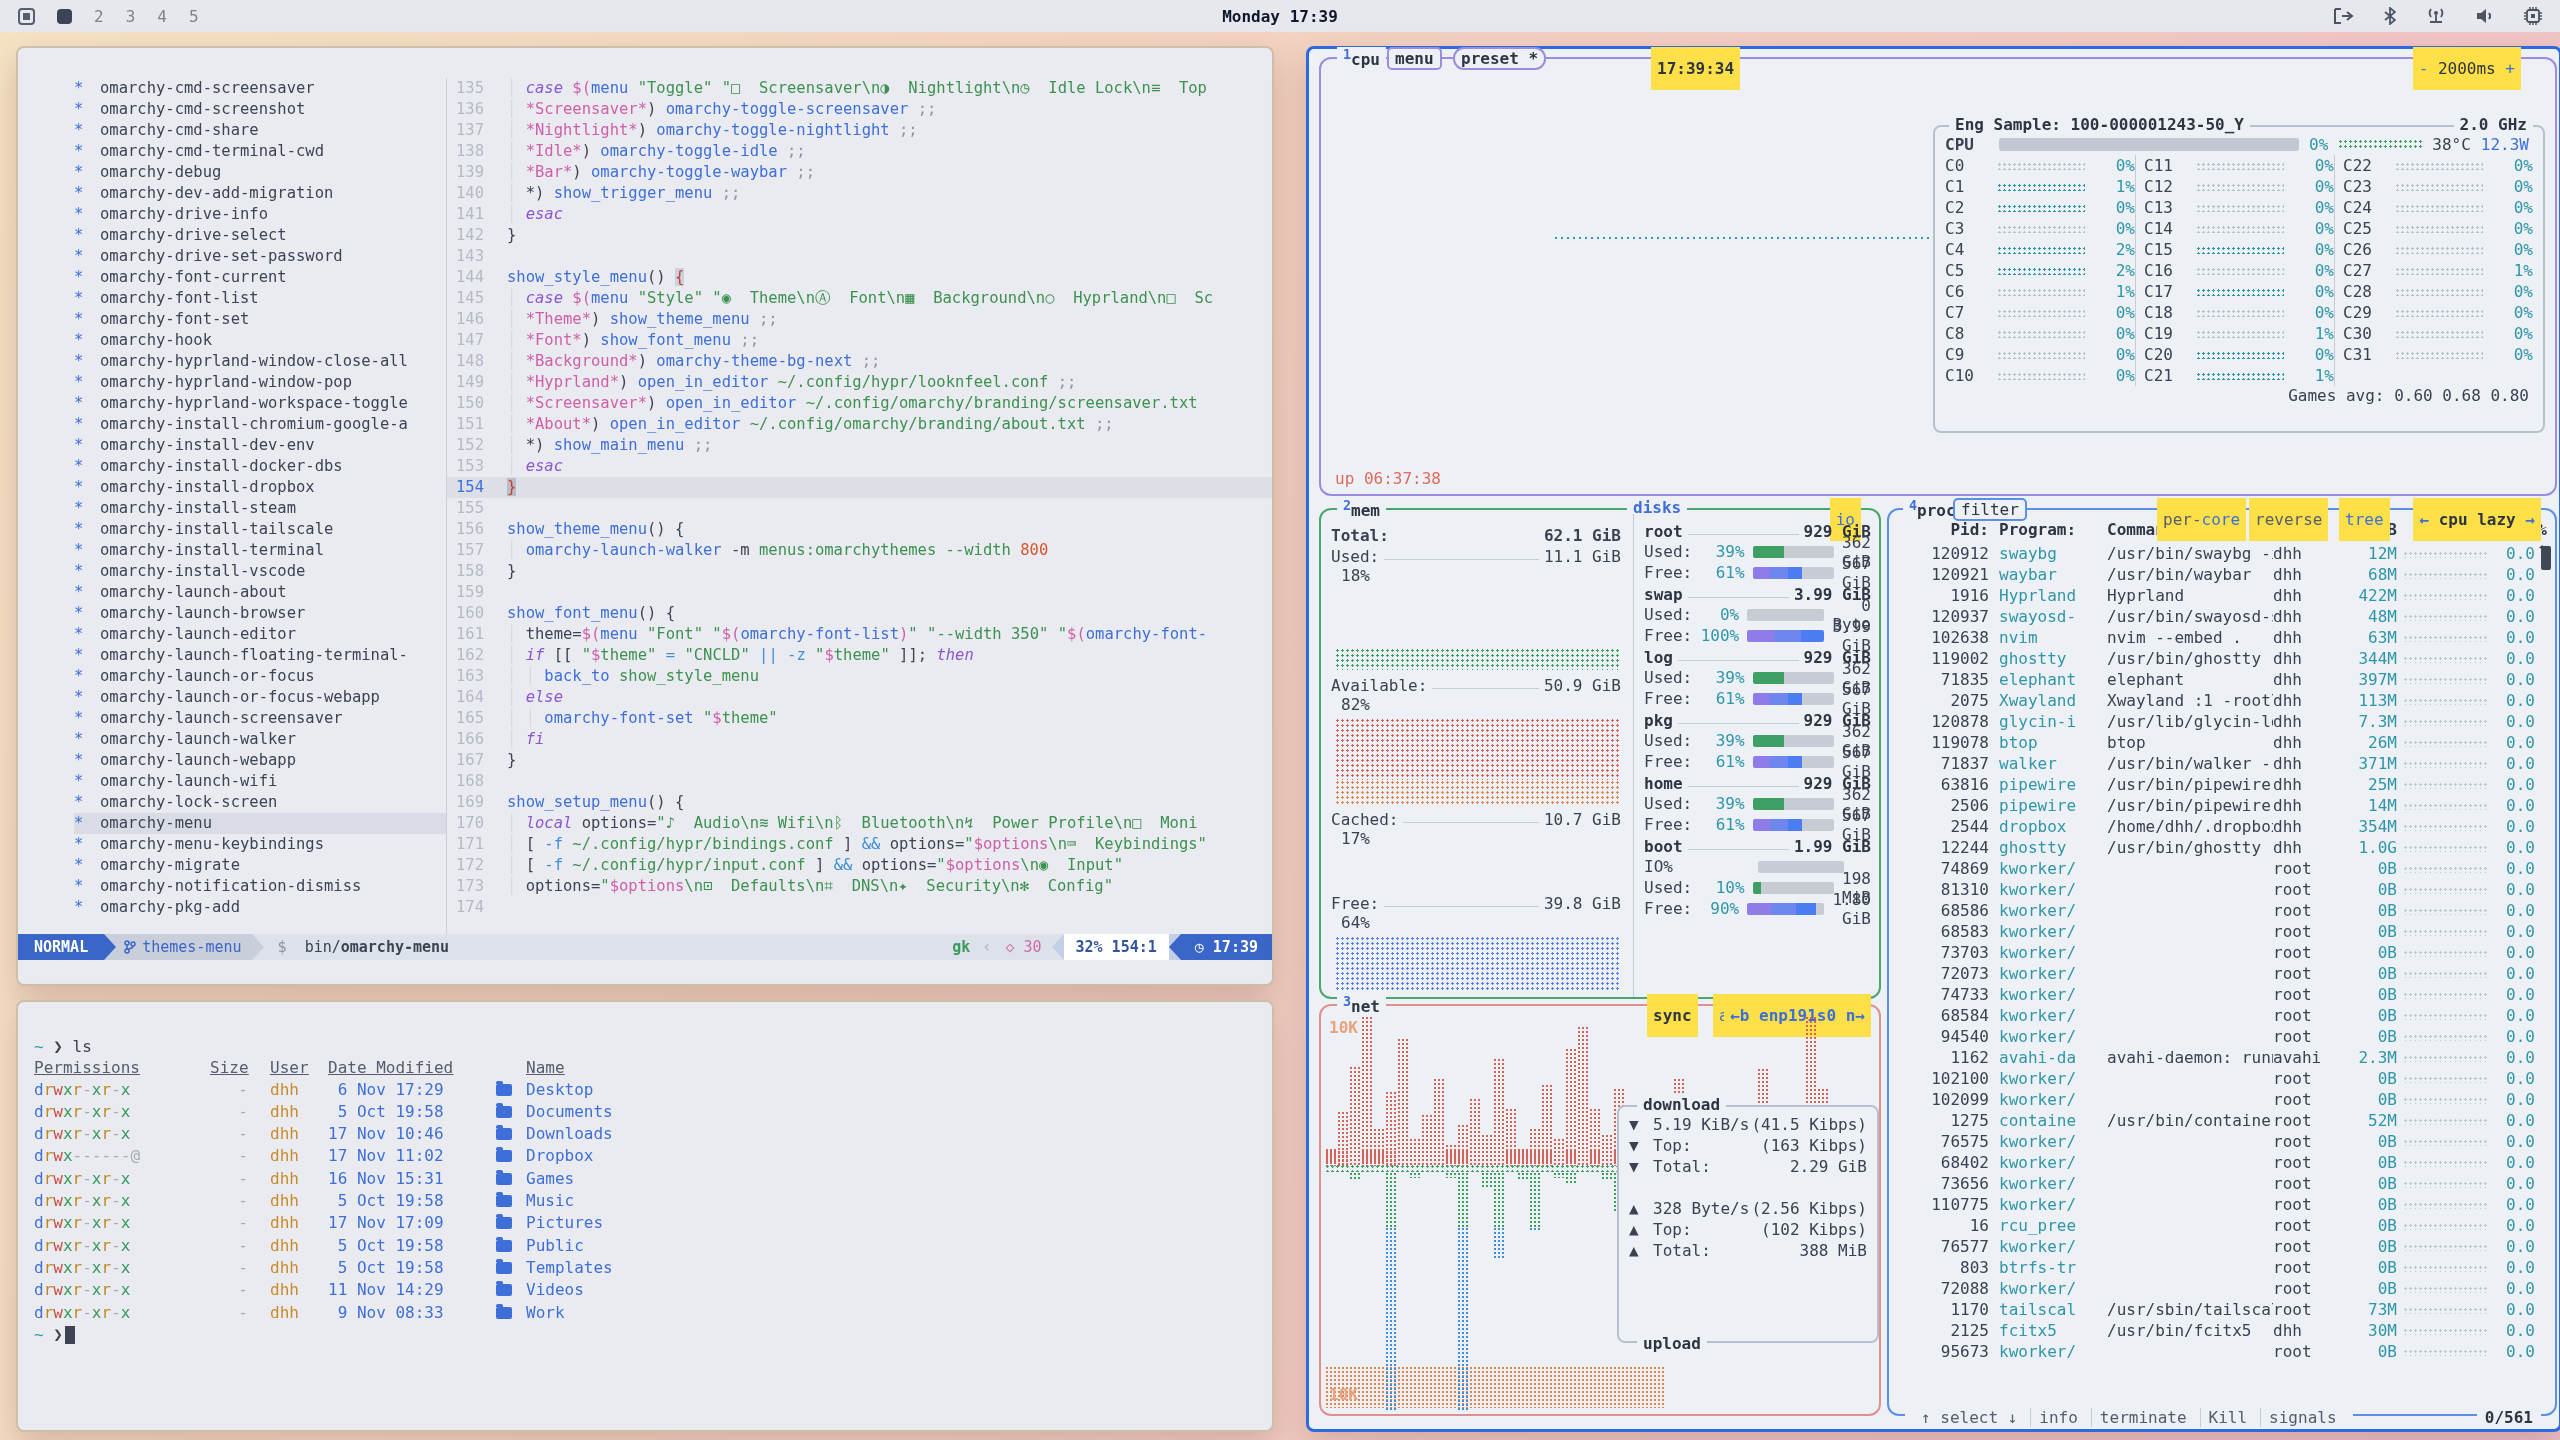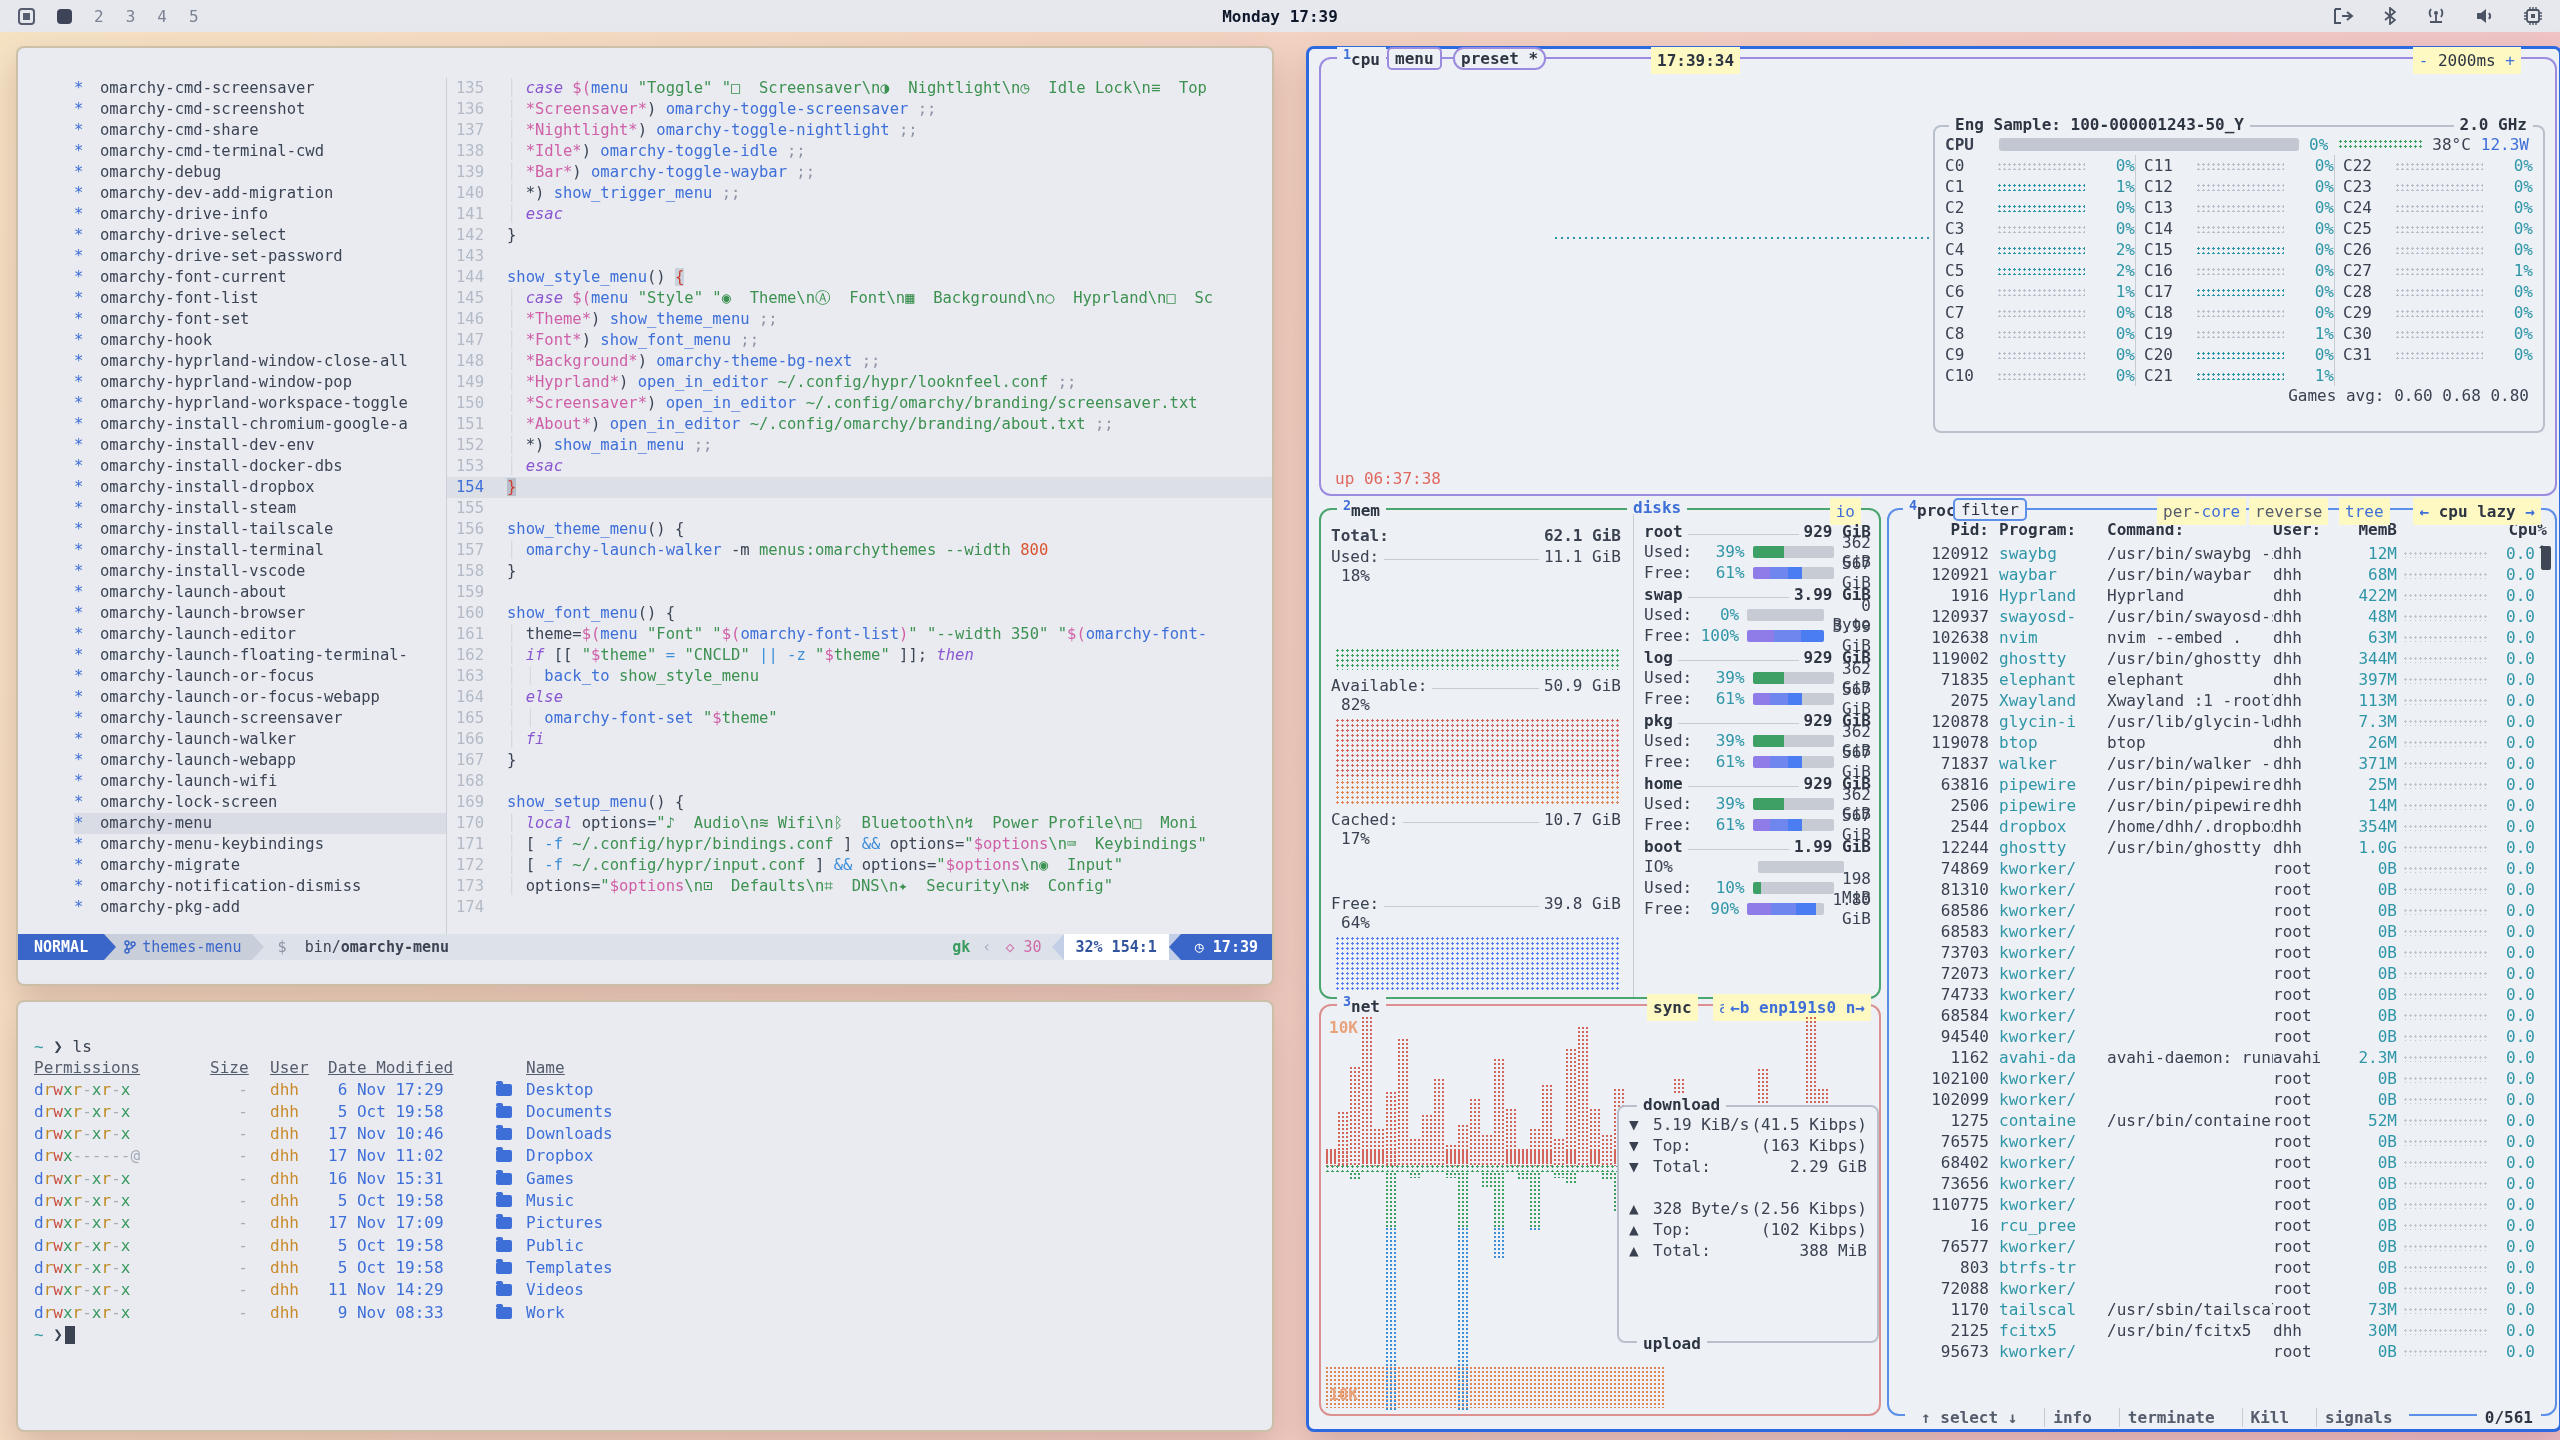--- a/index.html
+++ b/index.html
@@ -97,21 +97,21 @@
   
   .btop{ left:1290px; top:46px; width:1256px; height:1386px; font-size:16px; color:#3a4150;}
   .panel{ position:absolute; border:2px solid; border-radius:12px; }
   .pl-cpu{ left:10px; top:8px; width:1238px; height:439px; border-color:#9c8ce0; }
   .pl-mem{ left:10px; top:459px; width:562px; height:491px; border-color:#4aa56f; }
   .pl-net{ left:10px; top:955px; width:562px; height:412px; border-color:#dc9090; }
   .pl-proc{ left:578px; top:459px; width:670px; height:908px; border-color:#5b8fe8; }
   .blabel{ position:absolute; top:-12px; background:#edf0f5; padding:0 6px; font-weight:bold; color:#2e3542; white-space:nowrap;}
   .blabel sup{ color:#3e6fd8; font-weight:bold; }
   .bbtn{ position:absolute; top:-12px; background:#edf0f5; padding:0 6px; border:2px solid; border-radius:5px; white-space:nowrap; color:#2e3542; font-weight:bold;}
-  .bplain{ position:absolute; top:-12px; background:#fef9c3; padding:4px 6px; white-space:nowrap; color:#2e3542;}
+  .bplain{ position:absolute; top:-12px; background:#fde047; padding:12px 6px; white-space:nowrap; color:#2e3542;}
   .blue{ color:#3e6fd8; } .tealt{ color:#2f96a8; } .boldk{ font-weight:bold; color:#2e3542;}
 
   
   .cpu-inner{ position:absolute; left:612px; top:66px; width:612px; height:308px;
     border:2px solid #b9c0cc; border-radius:8px; padding:6px 10px 2px 10px;}
   .cpu-inner .ilabel{ position:absolute; top:-12px; left:14px; background:#edf0f5; padding:0 6px; font-weight:bold; color:#2e3542;}
   .cpu-inner .ifreq{ position:absolute; top:-12px; right:10px; background:#edf0f5; padding:0 6px; font-weight:bold; color:#2e3542;}
   .cpurow{ display:flex; align-items:center; height:22px; gap:10px; }
   .cpurow .clabel{ font-weight:bold; width:44px; }
   .cpubar{ width:300px; height:13px; background:#c2c7d1; border-radius:3px; }
@@ -178,21 +178,21 @@
   .prow .c-prog{ width:118px; padding-left:10px; color:#2f96a8; flex:0 0 auto; overflow:hidden;}
   .prow .c-cmd{ flex:1; overflow:hidden; }
   .prow .c-user{ width:66px; flex:0 0 auto;}
   .prow .c-mem{ width:58px; text-align:right; color:#2f96a8; flex:0 0 auto;}
   .prow .c-dots{ width:86px; flex:0 0 auto; align-self:center; height:7px; margin:0 6px;
     background-image:radial-gradient(#c0c6d0 1px,transparent 1.1px); background-size:5px 5px;}
   .prow .c-cpu{ width:40px; text-align:right; color:#2f96a8; flex:0 0 auto;}
   .h-pid{width:92px;text-align:right;} .h-prog{width:118px;padding-left:10px;} .h-cmd{flex:1;}
   .h-user{width:66px;} .h-mem{width:58px;text-align:right;} .h-dots{width:98px;} .h-cpu{width:52px;text-align:right;}
   .scrollthumb{ position:absolute; right:4px; top:36px; width:10px; height:24px; background:#3f4654; border-radius:2px;}
-  .procfooter{ position:absolute; bottom:-13px; left:16px; display:flex; gap:19px; background:#edf0f5; padding:0 8px; color:#555c6b;font-weight:bold;}
+  .procfooter{ position:absolute; bottom:-13px; left:16px; display:flex; gap:5px; background:#edf0f5; padding:0 8px; color:#555c6b;}
   .procfooter .fi{ padding:0 8px; border-left:1px solid #c6cbd4;}
   .procfooter .fi:first-child{ border-left:none; }
   .proccount{ position:absolute; bottom:-13px; right:14px; background:#edf0f5; padding:0 8px; font-weight:bold; color:#2e3542;}
 </style>
 </head>
 <body>
 
 <div class="screen">
 
   <div class="topbar">

